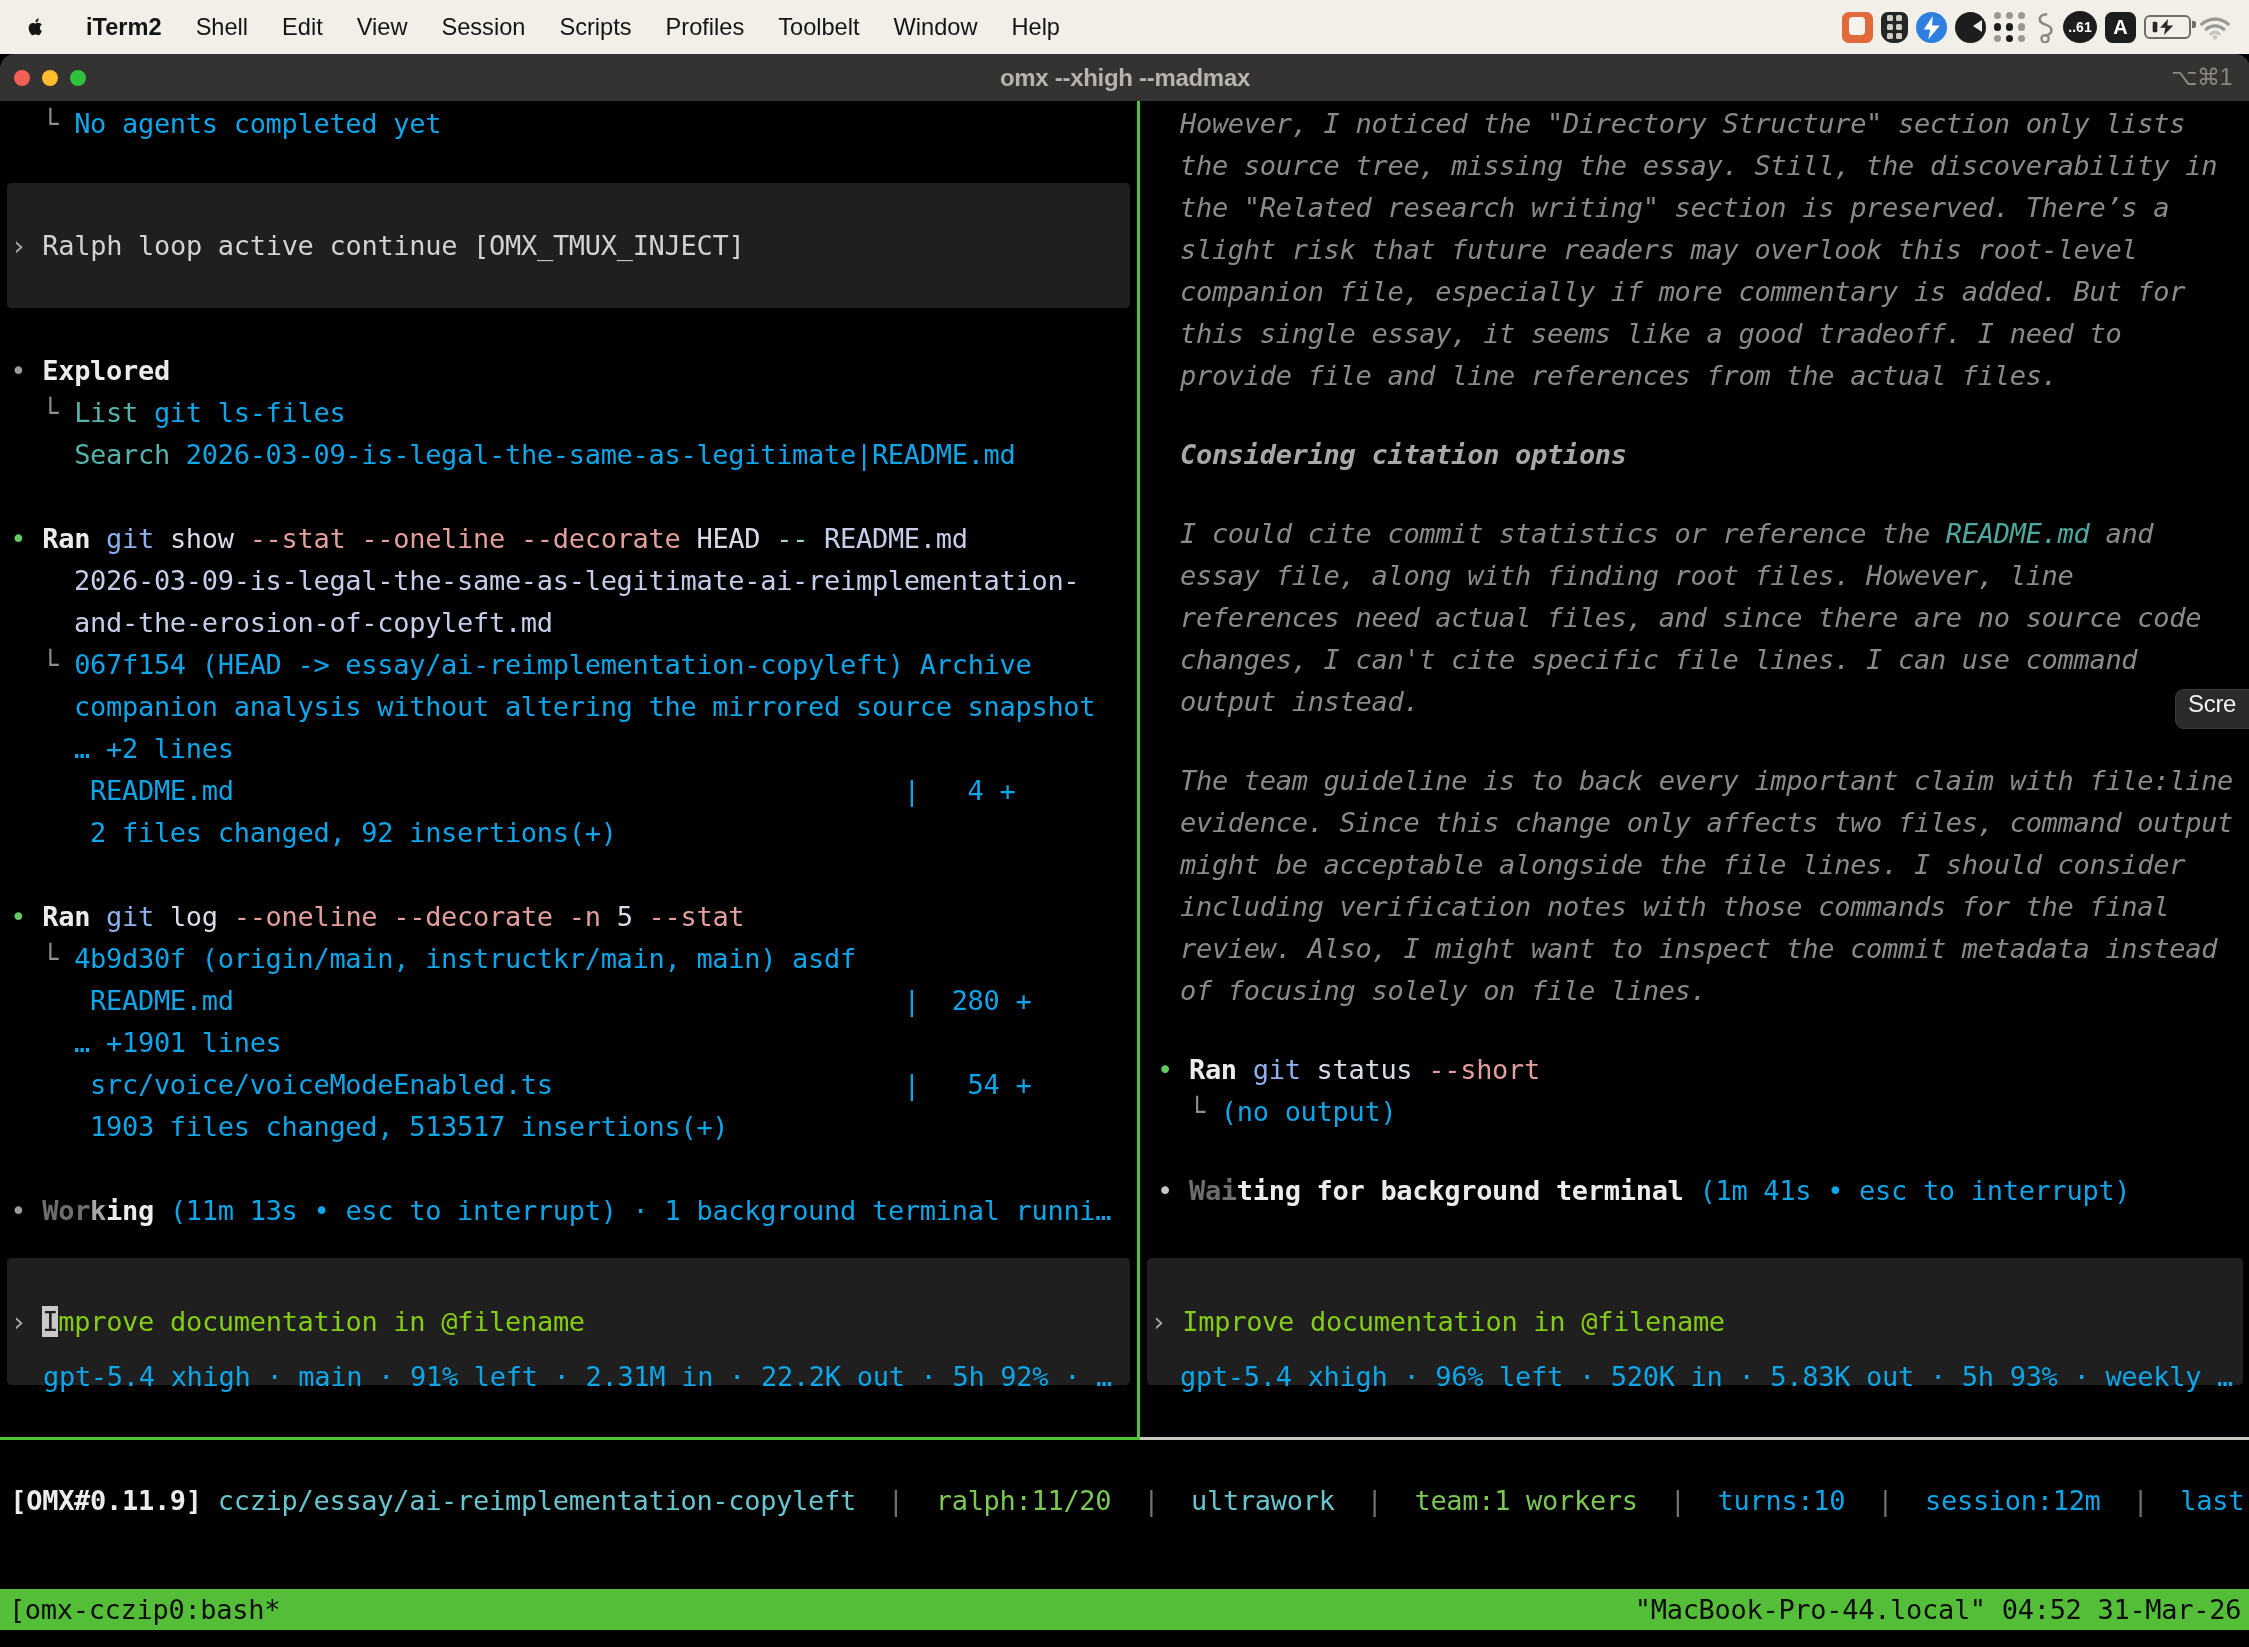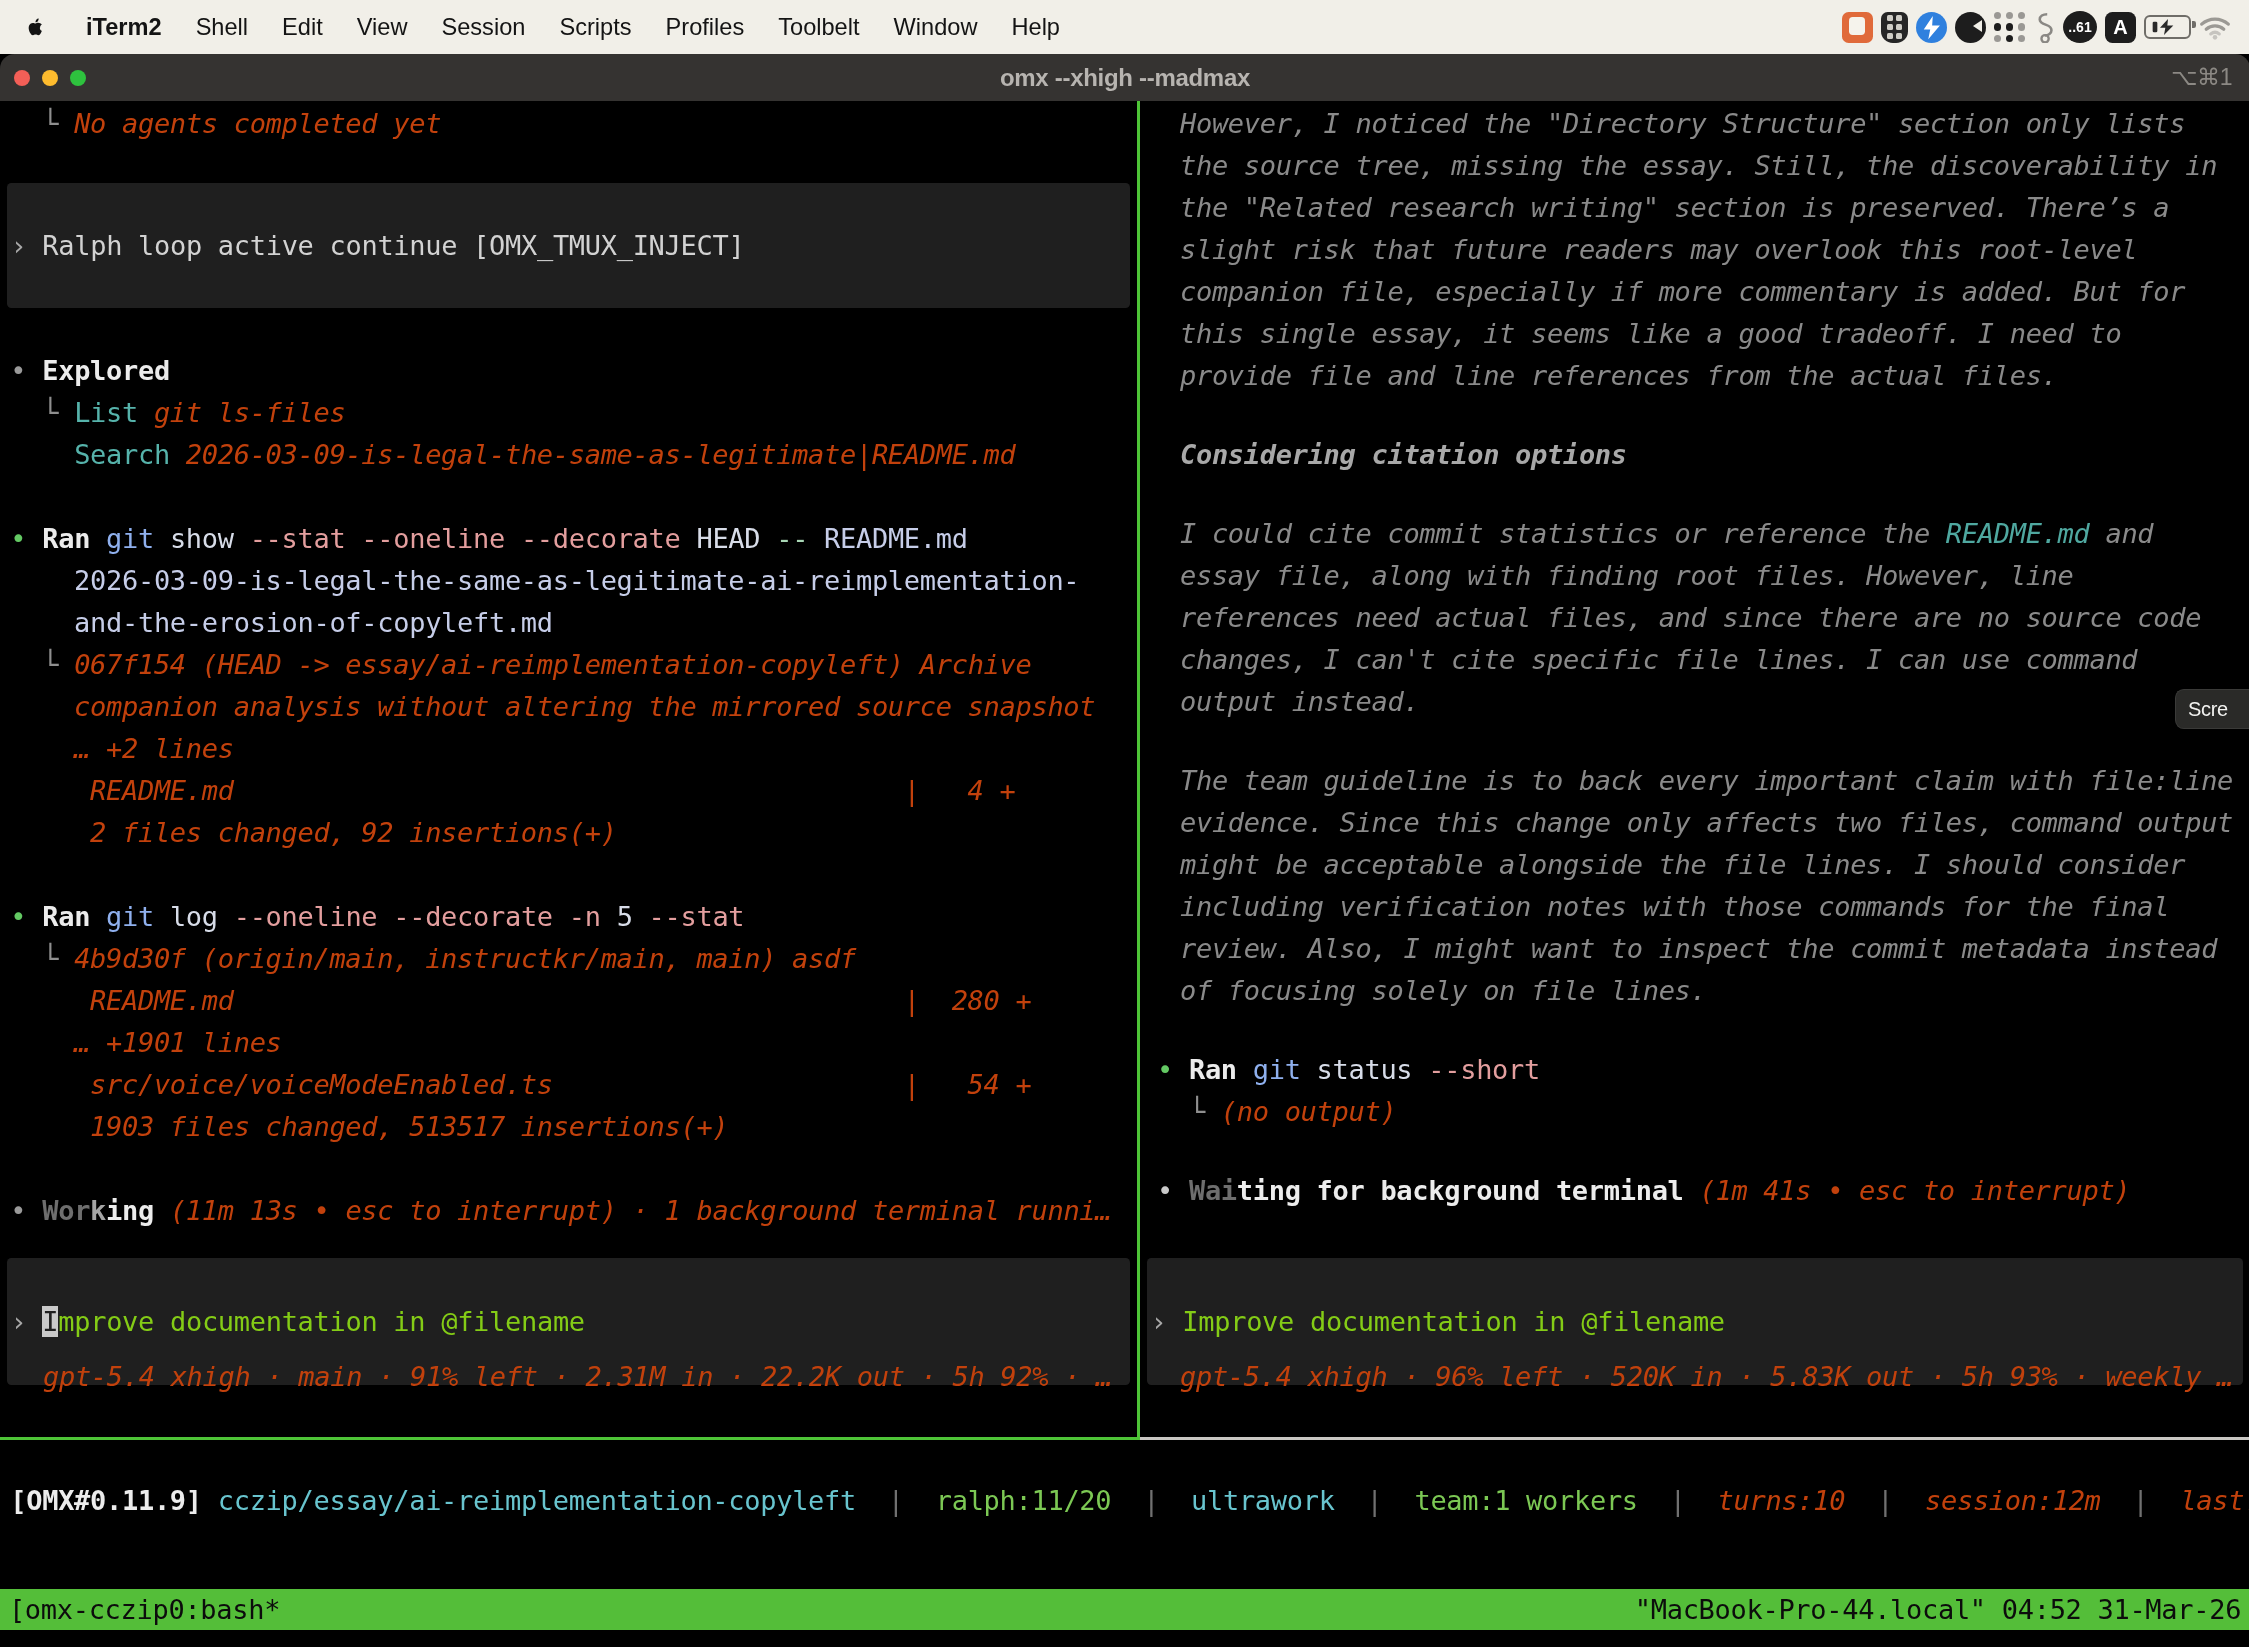--- a/index.html
+++ b/index.html
@@ -52,43 +52,43 @@
   .gap{height:42px;}
   .pane-right .gap{height:37px;}
   .tbox{height:125px;margin:38px 7.4px 0 7.4px;background:#1f1f1f;border-radius:4.4px;
     display:flex;align-items:center;white-space:pre;padding-left:3px;}
   .babs{position:absolute;top:1157px;left:7.4px;right:6.6px;height:127px;background:#1f1f1f;
     border-radius:4.4px;display:flex;align-items:center;white-space:pre;padding-left:3px;}
   .pstatus{position:absolute;top:1255px;left:0;right:0;height:42px;line-height:42px;white-space:pre;overflow:hidden;}
   .pane-left .pstatus{padding-left:43px;}
   .pane-right .pstatus{padding-left:40px;}
   
-  .c-out{color:#c2410c;font-style:italic;} .c-tree{color:#8f8f8f;}
+  .c-out{color:#0ea5e9;} .c-tree{color:#8f8f8f;}
   .c-name{color:#ececec;font-weight:bold;}
   .c-bullet{color:#9a9a9a;} .c-gbullet{color:#63c963;} .c-lbullet{color:#c9c9c9;}
   .c-git{color:#8fb0ee;} .c-arg{color:#d7dce8;margin-top:46px;} .c-flag{color:#e39e9e;}
   .c-mint{color:#a9d7b5;} .c-file{color:#c6cde8;} .c-teal{color:#56b3ab;}
   .c-para{color:#8a8a8a;font-style:italic;}
   .c-plink{color:#4fa8a0;font-style:italic;}
   .c-heading{color:#a8a8a8;font-weight:bold;font-style:italic;}
   .c-shd{color:#6e6e6e;font-weight:bold;} .c-shm{color:#a5a5a5;font-weight:bold;} .c-shb{color:#ececec;font-weight:bold;}
   .c-prompt{color:#a8a8a8;} .c-boxtext{color:#d2d2d2;} .c-dim{color:#84cc16;}
   .c-cursor{background:#c9c9c9;color:#1f1f1f;}
   .c-white{color:#ececec;font-weight:bold;} .c-cyan{color:#68c4ce;} .c-green{color:#7cc854;} .c-sep{color:#707070;}
   
   .omx{position:absolute;top:1480px;left:10.3px;height:42px;line-height:42px;white-space:pre;}
   .tmuxbar{position:absolute;top:1589px;left:0;right:0;height:41px;background:#54be39;color:#0c0c0c;
     display:flex;justify-content:space-between;align-items:center;padding:0 8.9px;box-sizing:border-box;
     white-space:pre;font-size:27px;}
   .tmux-left{font-weight:normal;}
   
   .tooltip{position:absolute;top:689px;right:0;height:38px;min-width:62px;background:#2a2a28;
     border:1.5px solid #3a3a38;border-right:none;border-radius:8.9px 0 0 8.9px;color:#f2f2f0;
-    font-family:"Liberation Sans","DejaVu Sans",sans-serif;font-size:20px;display:flex;
-    align-items:center;padding-left:11.8px;z-index:5;overflow:hidden;}
+    font-family:"Liberation Sans","DejaVu Sans",sans-serif;font-size:24px;display:flex;
+    padding-left:11.8px;z-index:5;overflow:hidden;}
 </style>
 </head>
 <body>
 
 <div class="screen">
 
   <div class="menubar">
     <span class="apple">
       <svg viewBox="0 0 24 24" width="22" height="22">
           <path fill="#141414" d="M16.4 12.8c0-2.3 1.9-3.4 2-3.5-1.1-1.6-2.8-1.8-3.4-1.8-1.4-.1-2.8.8-3.5.8-.7 0-1.8-.8-3-.8-1.5 0-2.9.9-3.7 2.3-1.6 2.7-.4 6.8 1.1 9 .7 1.1 1.6 2.3 2.8 2.2 1.1 0 1.5-.7 2.9-.7s1.7.7 2.9.7c1.2 0 2-1.1 2.7-2.2.9-1.3 1.2-2.5 1.2-2.6-.1 0-2.3-.9-2.3-3.4zM14 5.6c.6-.8 1-1.8.9-2.9-.9 0-1.9.6-2.6 1.3-.6.7-1 1.7-.9 2.8 1 .1 2-.5 2.6-1.2z"></path>

